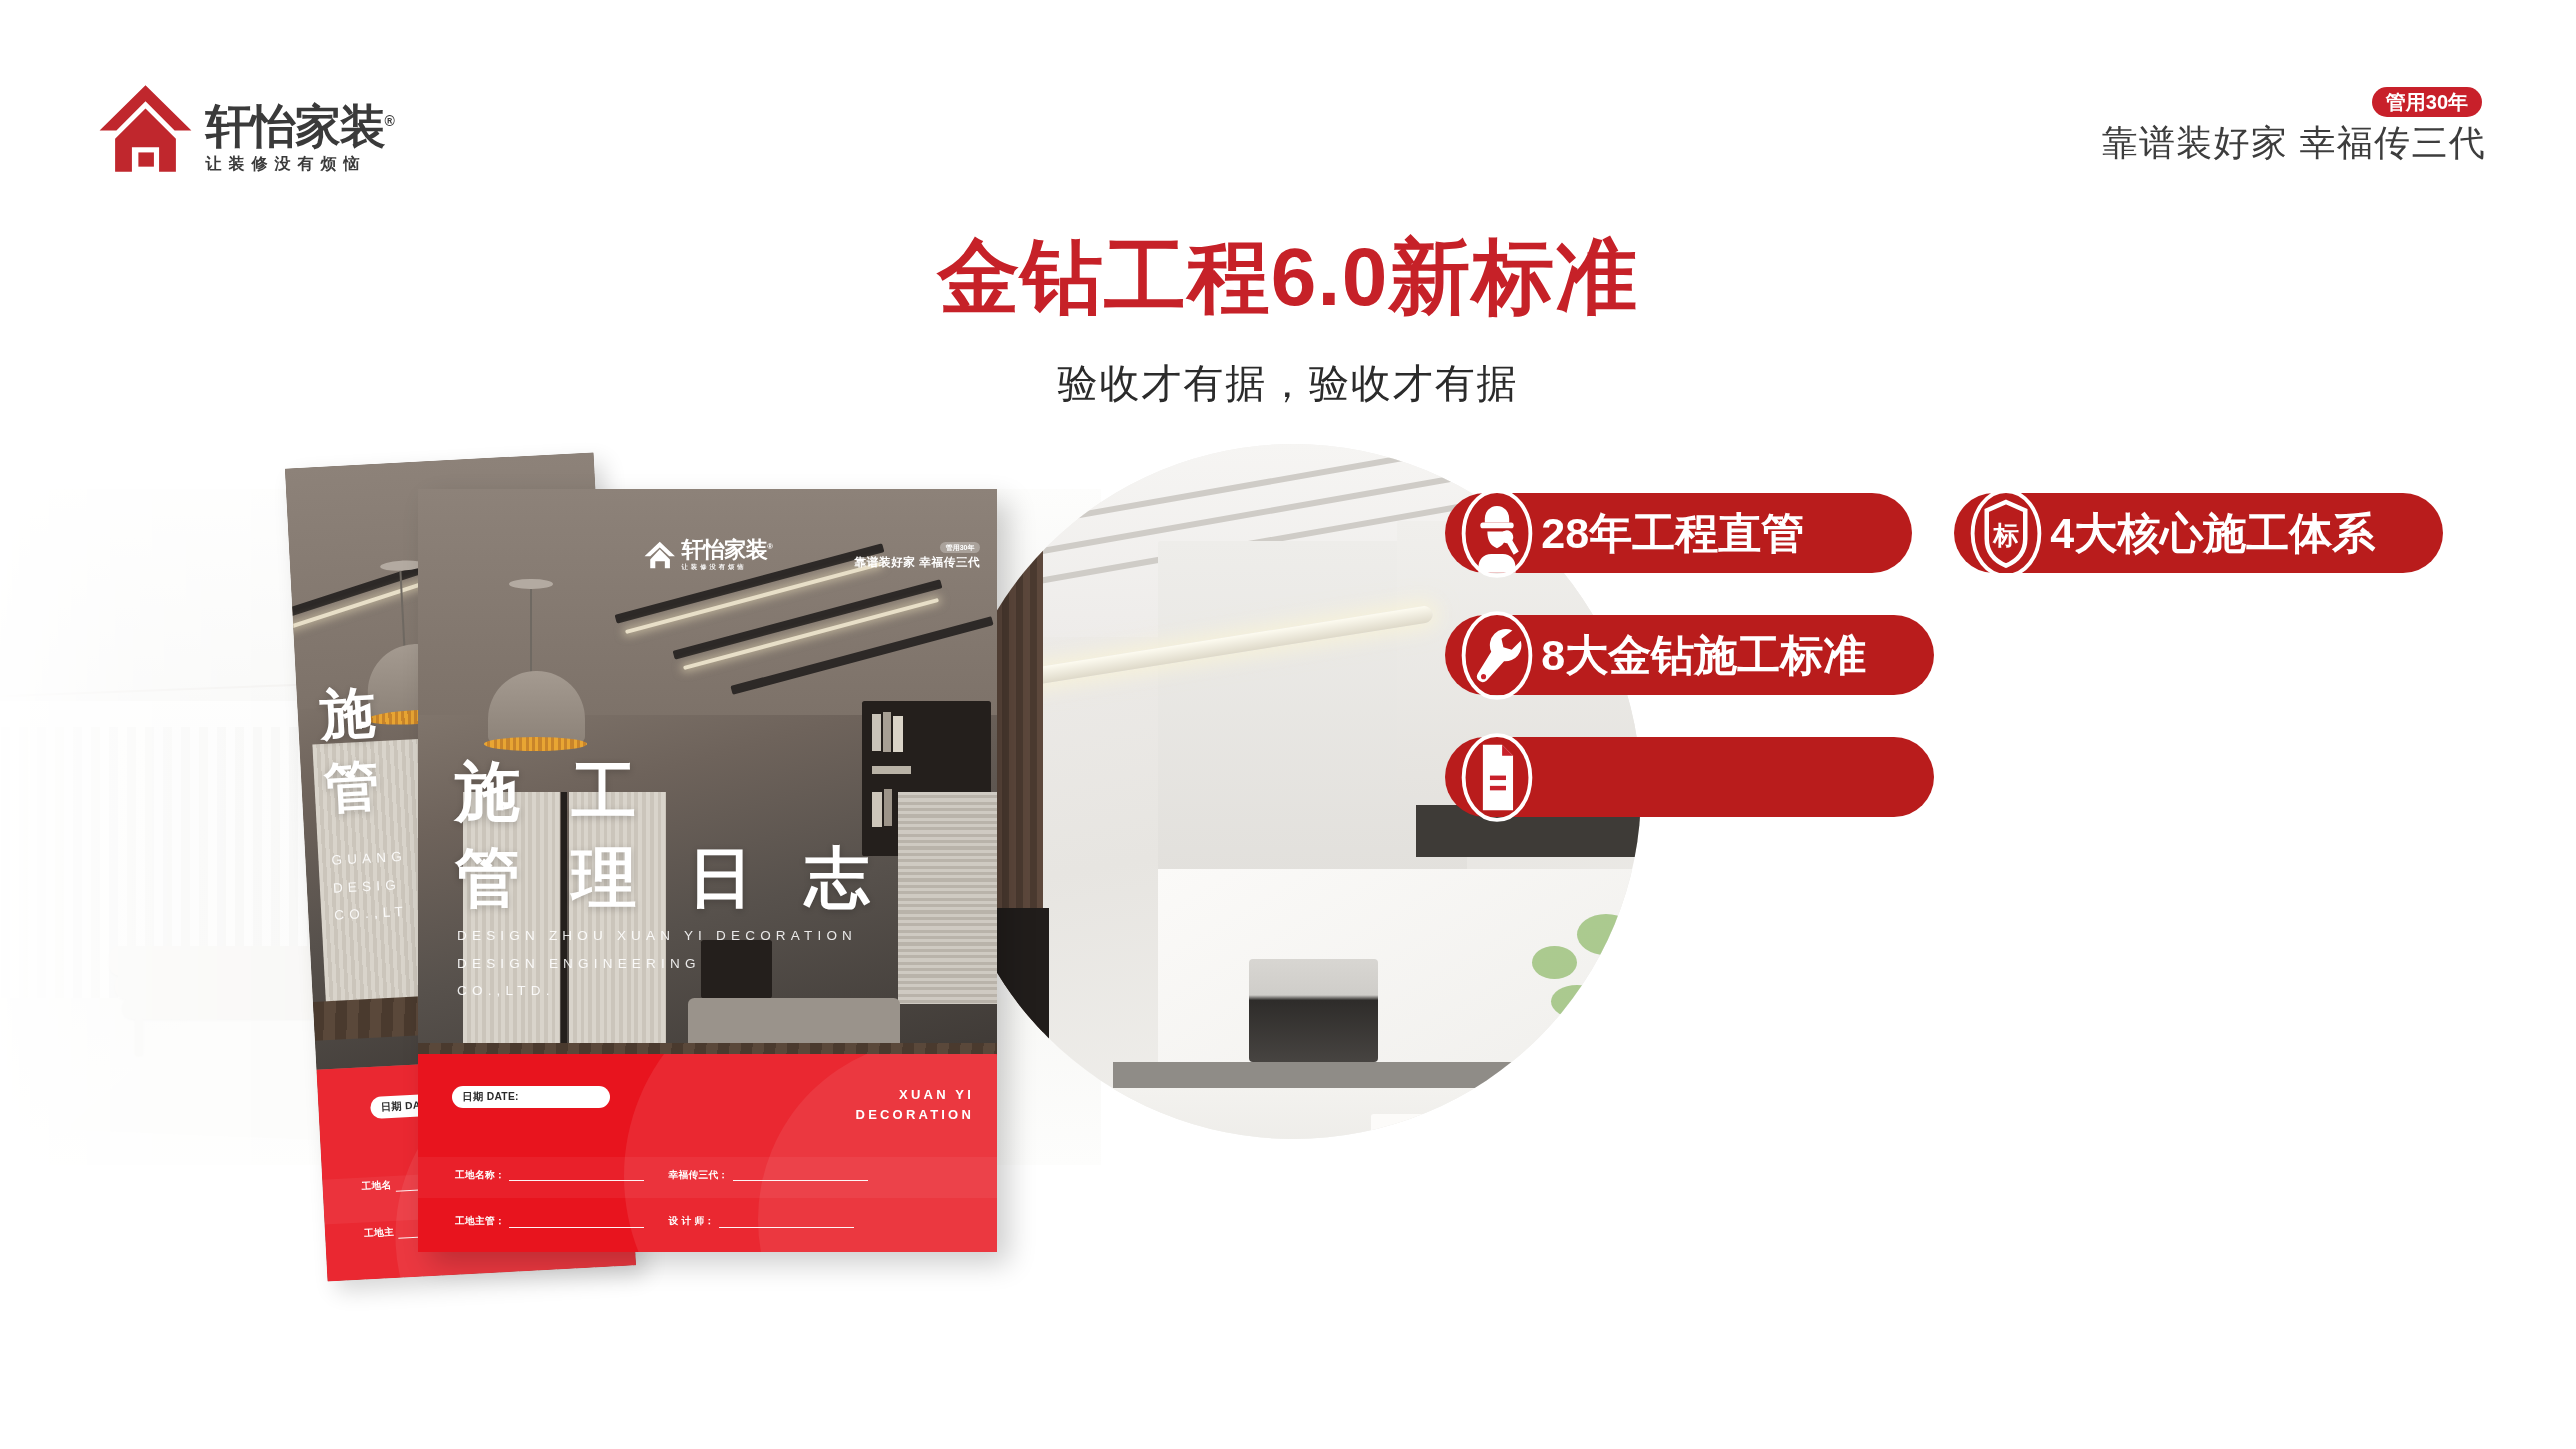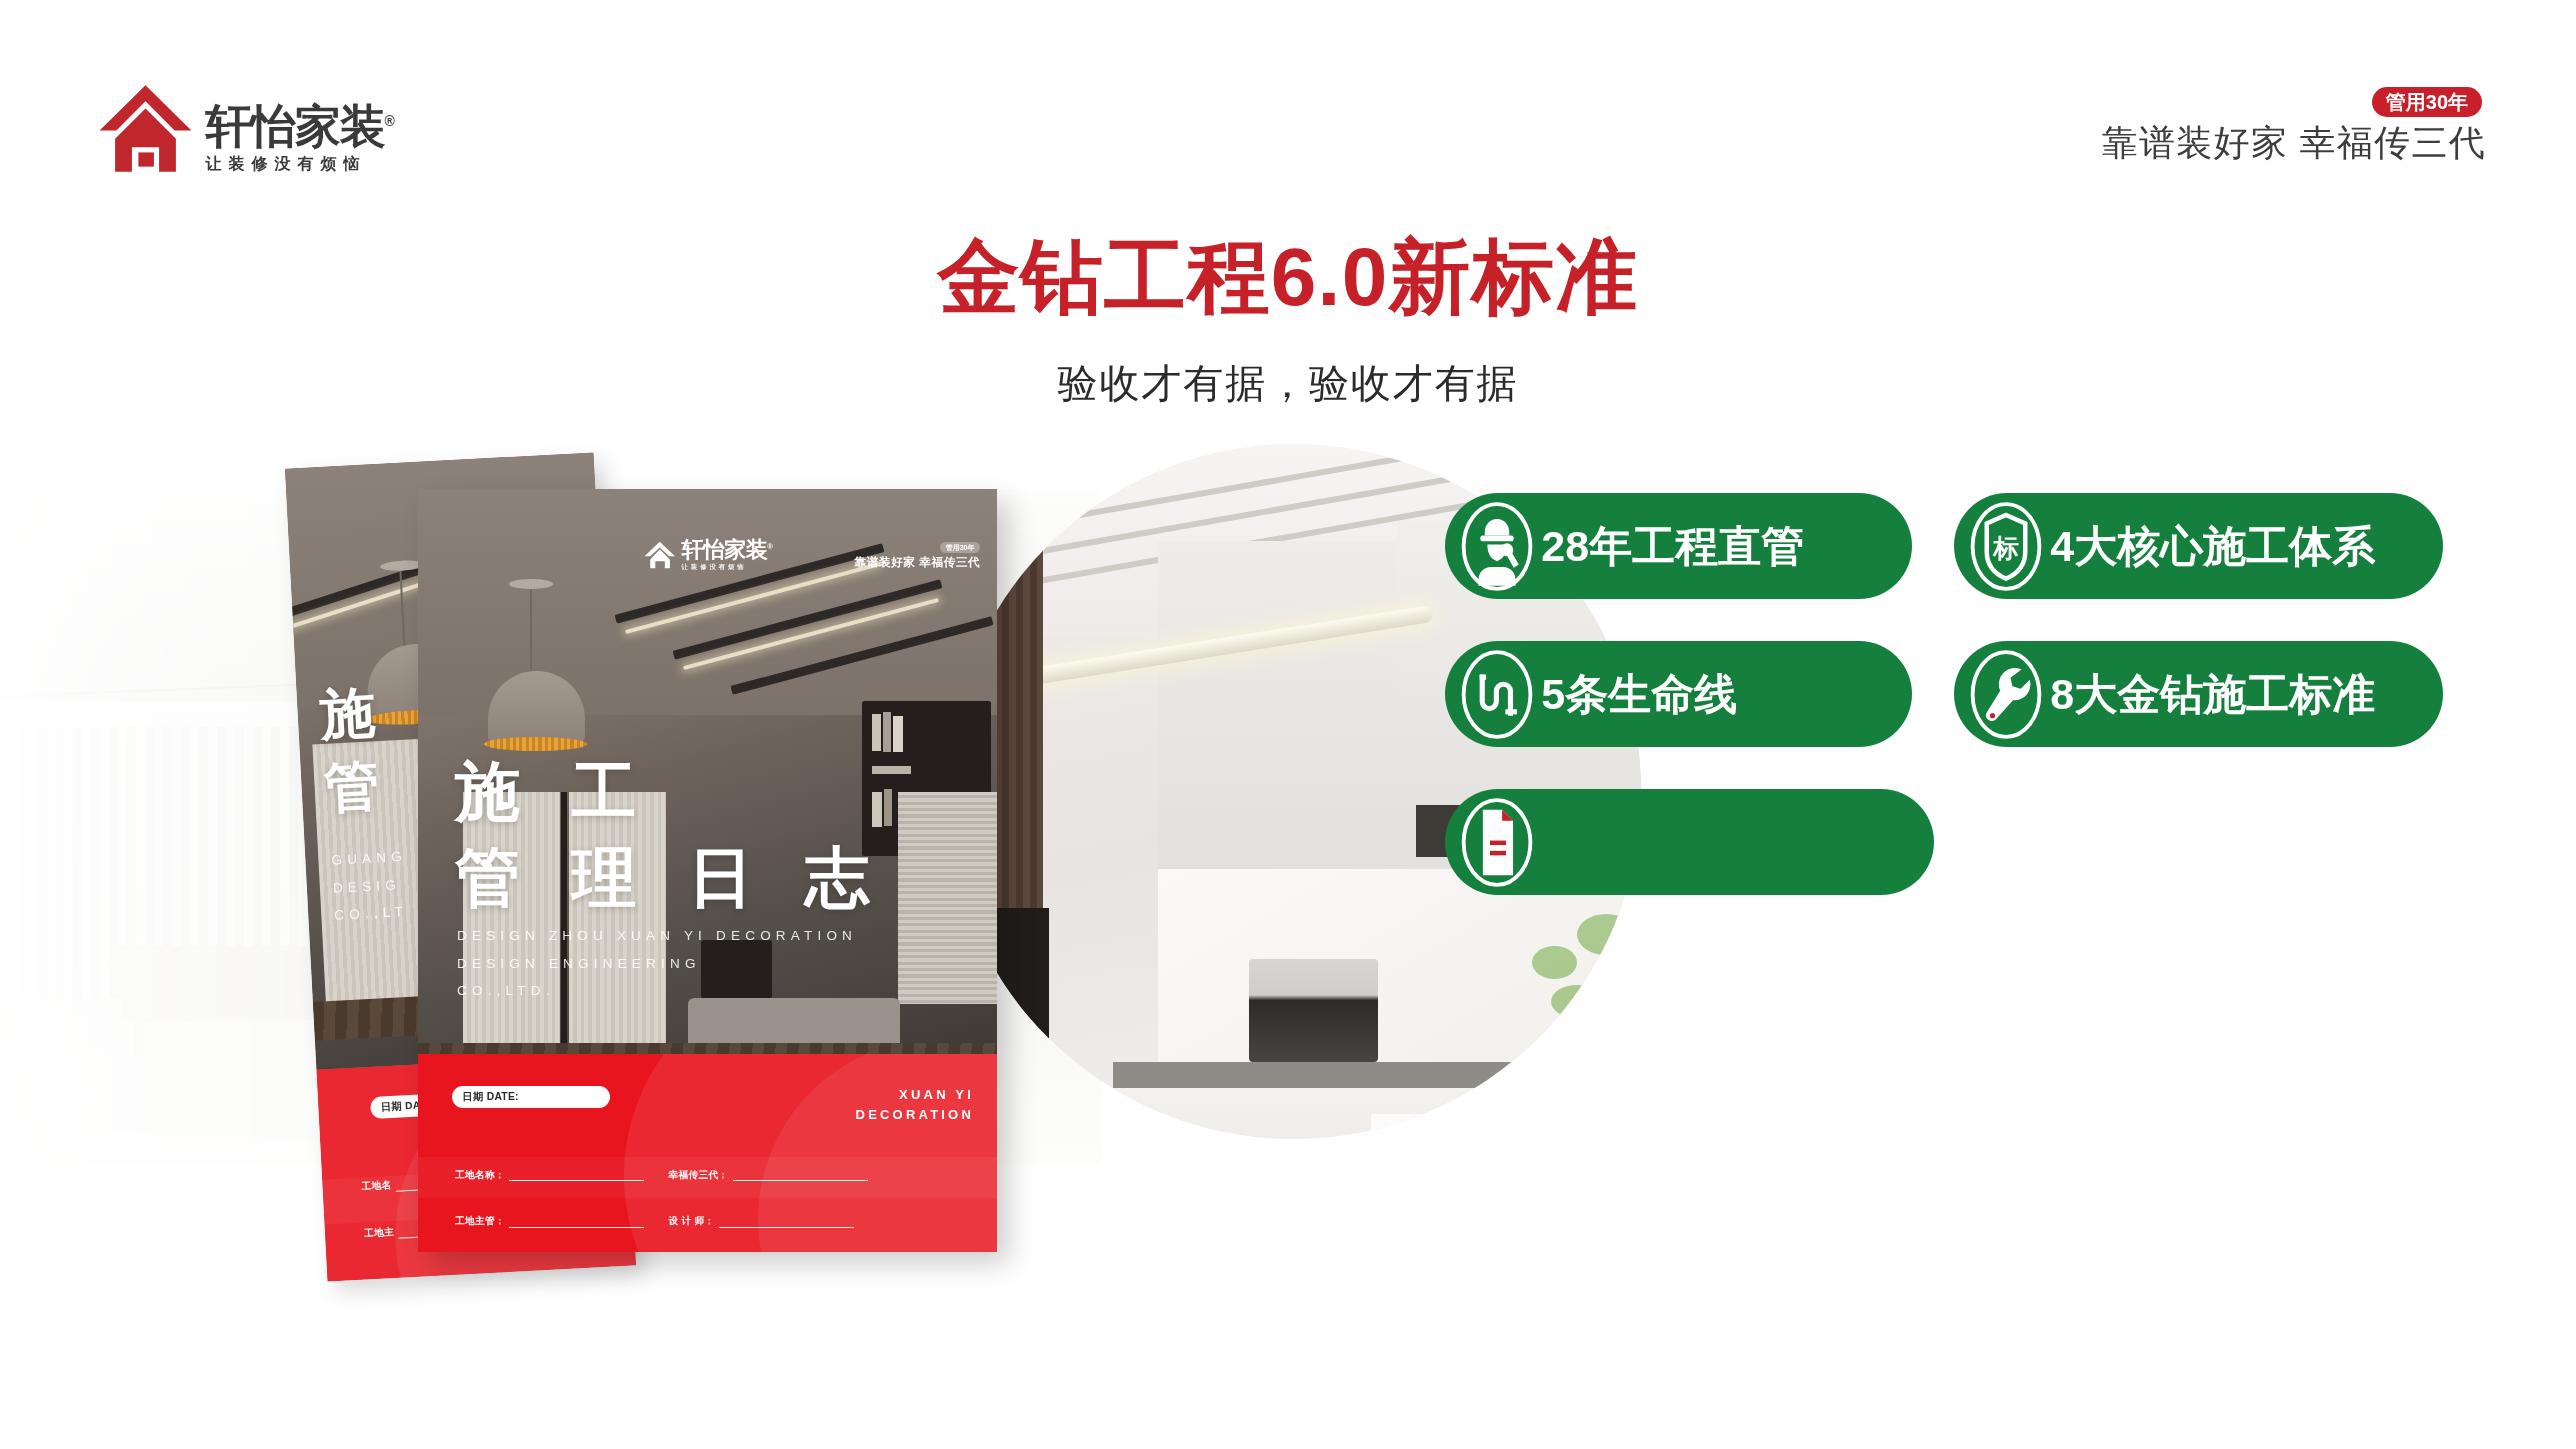--- a/index.html
+++ b/index.html
@@ -119,21 +119,21 @@
   .cf-row { display:flex; gap:24px; margin-bottom:34px; }
   .cf-field { display:flex; align-items:flex-end; gap:4.5px; }
   .cf-label { font-size:9.7px; font-weight:800; color:#fff; letter-spacing:0.3px; white-space:nowrap; line-height:1.3; }
   .cf-line { width:135px; border-bottom:1px solid rgba(255,255,255,.95); height:10.3px; }
   .cf-brand { position:absolute; right:23px; top:31px; text-align:right; }
   .cf-brand div { font-size:13px; font-weight:900; color:#fff; letter-spacing:3.2px; line-height:1.55; }
 
   
   .pills { position:absolute; left:1445px; top:493px; width:1062px; }
   .pill-row { display:flex; gap:42px; margin-bottom:42px; }
-  .pill { height:106px; background:#15803d; border-radius:53px; display:flex; align-items:center;
+  .pill { height:80px; background:#b91c1c; border-radius:53px; display:flex; align-items:center;
       padding-left:9px; padding-right:30px; }
   .pill-col-a { width:467px; }
   .pill-col-b { width:489px; }
   .pill-icon { width:86px; height:97px; flex:0 0 auto; display:flex; align-items:center; justify-content:center; }
   .pill-icon svg { width:86px; height:97px; display:block; }
   .pill-label { font-size:43px; font-weight:800; color:#ffffff; letter-spacing:0px; line-height:1; white-space:nowrap; margin-left:1.3px; }
 </style>
 </head>
 <body>
 
@@ -386,31 +386,20 @@
           <ellipse cx="67" cy="75" rx="52" ry="66" fill="none" stroke="#fff" stroke-width="6"></ellipse>
           <path d="M67 26 l30 13 l0 44 c0 24 -16 36 -30 42 c-14 -6 -30 -18 -30 -42 l0 -44 z" fill="none" stroke="#fff" stroke-width="7"></path>
           <text x="67" y="92" font-family="'Liberation Sans',sans-serif" font-size="40" font-weight="700" fill="#fff" text-anchor="middle">标</text>
         </svg>
       </div>
       <div class="pill-label">4大核心施工体系</div>
     </div>
   </div>
 
   <div class="pill-row">
-    <div class="pill pill-col-a">
-      <div class="pill-icon">
-        <svg viewBox="0 0 134 150">
-          <ellipse cx="67" cy="75" rx="52" ry="66" fill="none" stroke="#fff" stroke-width="6"></ellipse>
-          <path d="M44 48 l0 38 a11 11 0 0 0 22 0 l0 -16 a11 11 0 0 1 22 0 l0 34" fill="none" stroke="#fff" stroke-width="8" stroke-linecap="square"></path>
-          <rect x="40" y="44" width="10" height="8" fill="#fff"></rect>
-          <rect x="80" y="98" width="18" height="8" fill="#fff"></rect>
-        </svg>
-      </div>
-      <div class="pill-label">5条生命线</div>
-    </div>
 
     <div class="pill pill-col-b">
       <div class="pill-icon">
         <svg viewBox="0 0 134 150">
           <ellipse cx="67" cy="75" rx="52" ry="66" fill="none" stroke="#fff" stroke-width="6"></ellipse>
           <path d="M91 36 a25 25 0 0 0 -33 33 l-21 34 a9 9 0 0 0 14 11 l27 -30 a25 25 0 0 0 26 -32 l-14 14 l-13 -4 l-3 -13 z" fill="#fff"></path>
           <circle cx="46" cy="108" r="4" fill="#C8202A"></circle>
         </svg>
       </div>
       <div class="pill-label">8大金钻施工标准</div>

